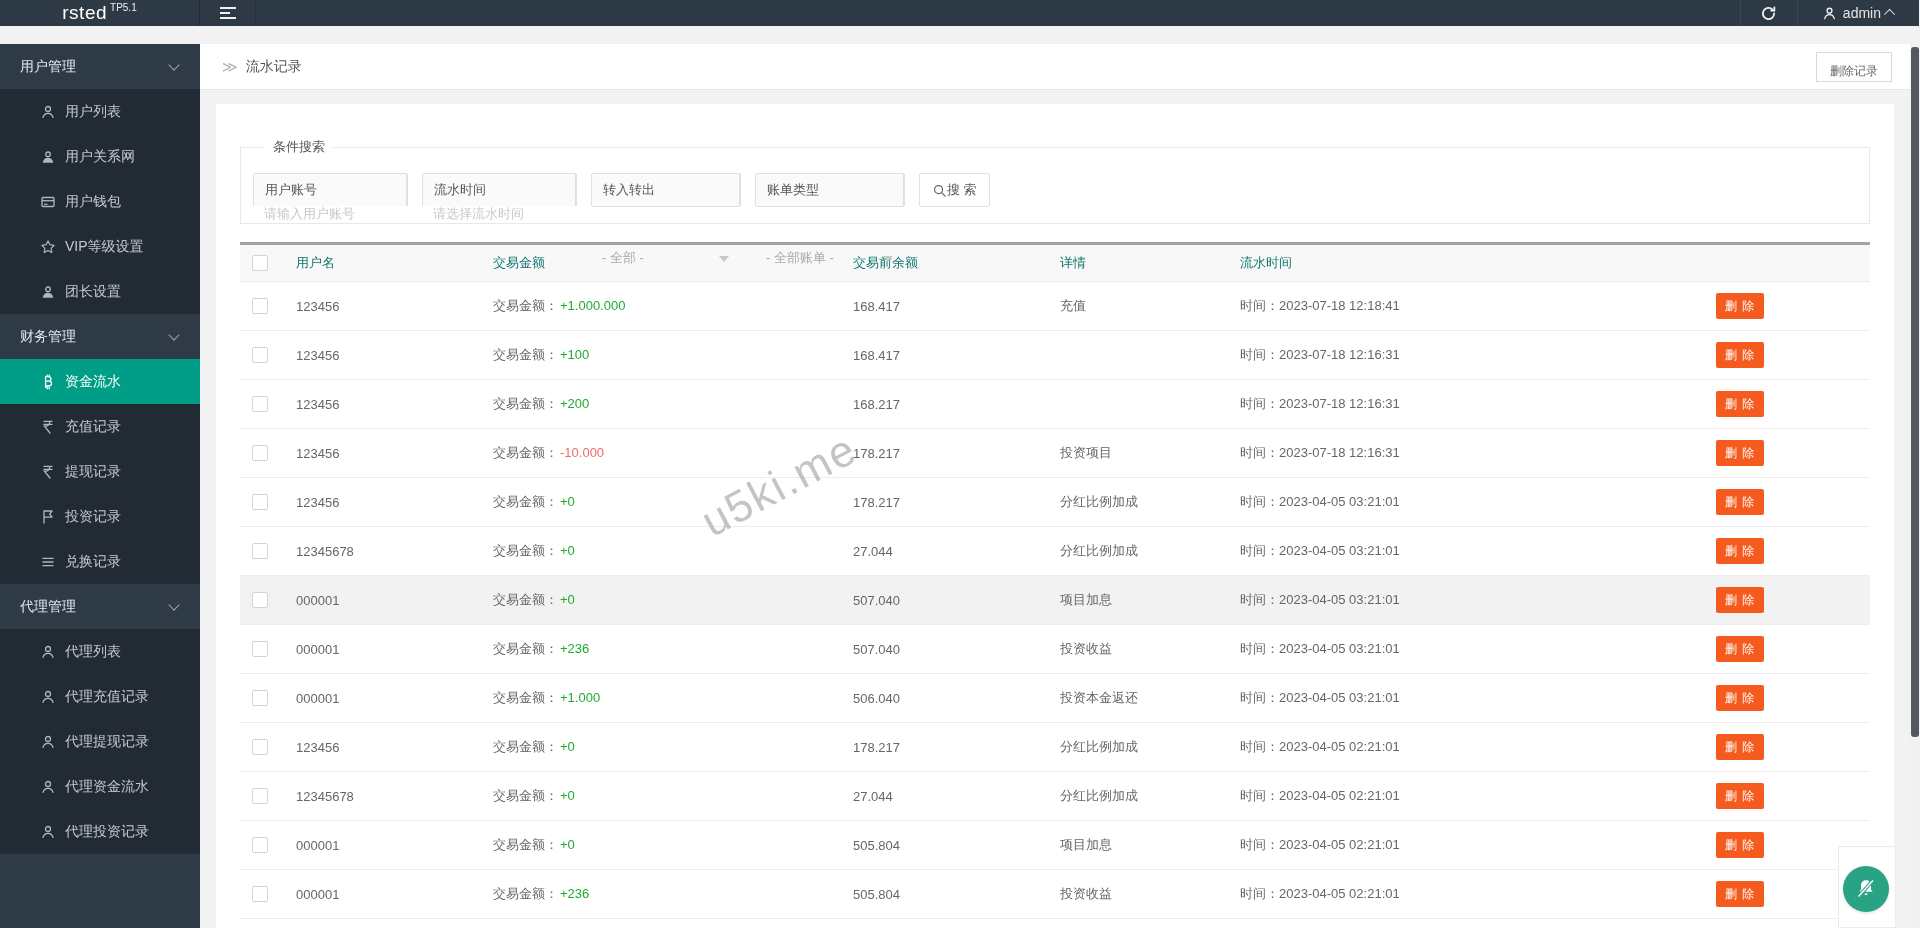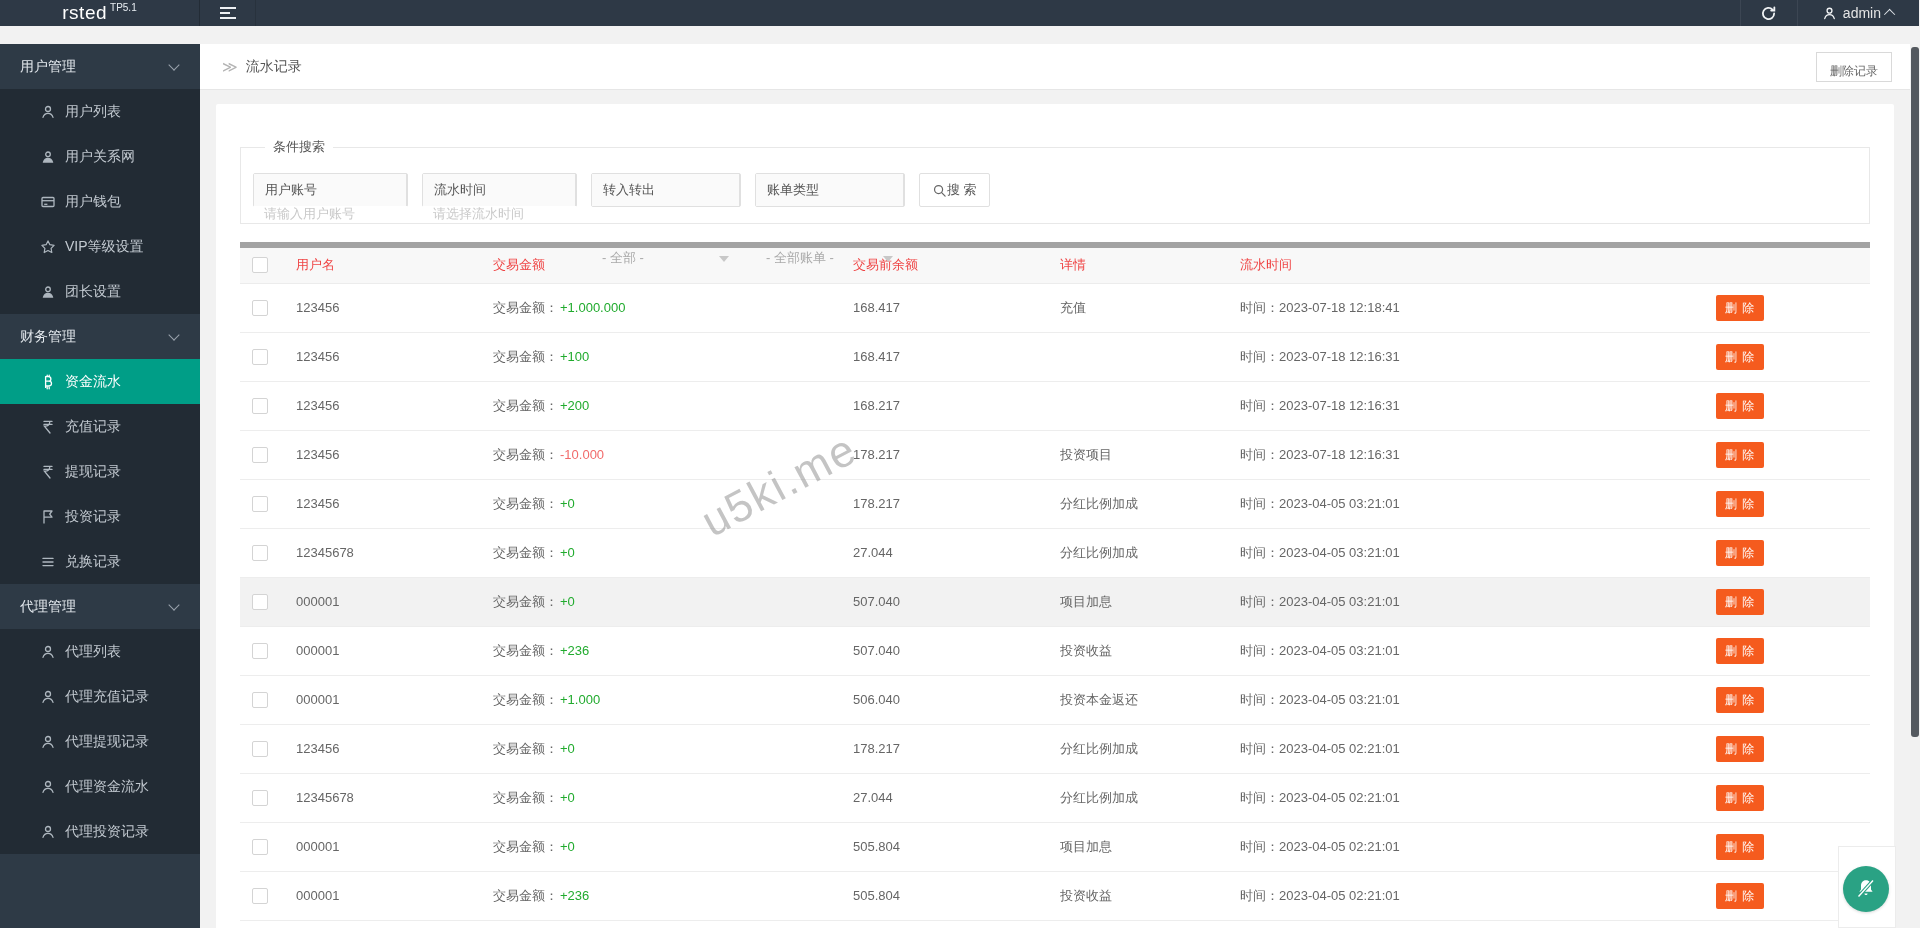--- a/index.html
+++ b/index.html
@@ -51,21 +51,21 @@
   .flabel { background:#fafafa; border-right:1px solid #e0e0e0; padding:0 11px; line-height:32px; font-size:13px; color:#555; white-space:nowrap; }
   .fgroup input { border:none; outline:none; width:153px; padding:0 10px; font-size:13px; color:#666; font-family:inherit; background:#fff; }
   .fgroup input::placeholder { color:#c9c9c9; }
   .fselect { position:relative; width:148px; line-height:32px; padding:0 10px; font-size:13px; color:#a9a9a9; cursor:pointer;margin-top:36px; }
   .fselect .tri { position:absolute; right:11px; top:14px; width:0; height:0; border-left:5px solid transparent; border-right:5px solid transparent; border-top:6px solid #c8c8c8; }
   .btn-search { display:inline-flex; align-items:center; height:34px; padding:0 12px; border:1px solid #e0e0e0; border-radius:2px; background:#fff; font-size:13px; color:#555; cursor:pointer; }
   .btn-search svg { width:15px; height:15px; color:#666; }
   
   table.flow { width:100%; margin-top:18px; border-collapse:collapse; table-layout:fixed; }
   table.flow thead tr { background:#f8f8f8; height:38px; }
-  table.flow th { font-weight:normal; font-size:13px; color:#ef4444; text-align:left; border-top:6px solid #a3a3a3; border-bottom:1px solid #ececec; padding:0; }
+  table.flow th { font-weight:normal; font-size:13px; color:#0f766e; text-align:left; border-top:3px solid #a3a3a3; border-bottom:1px solid #ececec; padding:0; }
   table.flow td { height:49px; border-bottom:1px solid #ededed; font-size:13px; color:#666; padding:0; }
   table.flow tr.hl td { background:#f2f2f2; }
   .checkbox { width:16px; height:16px; border:1px solid #d4d4d4; border-radius:2px; background:#fff; margin-left:12px; cursor:pointer; }
   .amt { margin-left:2px; }
   .amt.pos { color:#21ab2e; }
   .amt.neg { color:#f16a6a; }
   .btn-del { display:inline-block; margin-left:16px; background:#f55b1e; color:#fff; font-size:12px; line-height:26px; padding:0 9px; border-radius:2px; letter-spacing:1px; cursor:pointer; }
   
   .watermark { position:absolute; left:695px; top:460px; transform:rotate(-28deg); font-size:44px; color:#8a8a8a; opacity:.5; letter-spacing:2px; z-index:25; pointer-events:none; }
   

